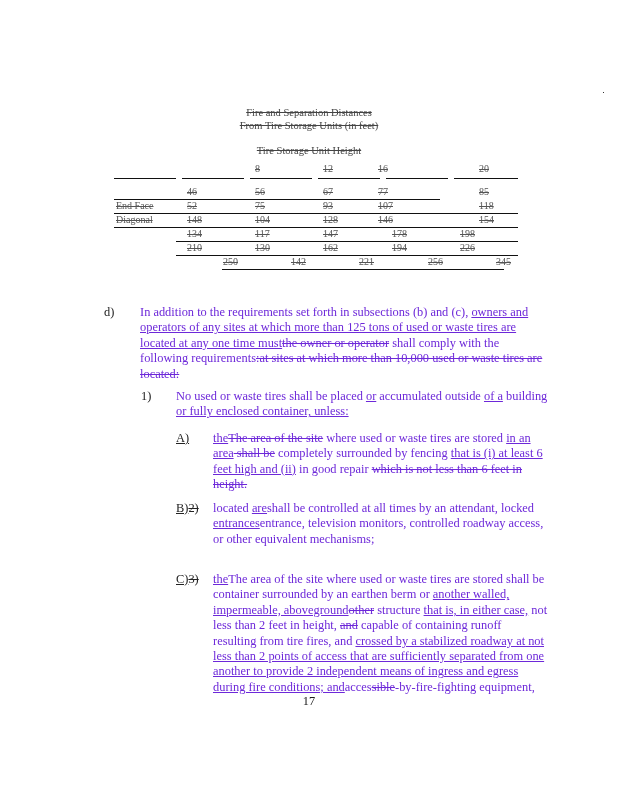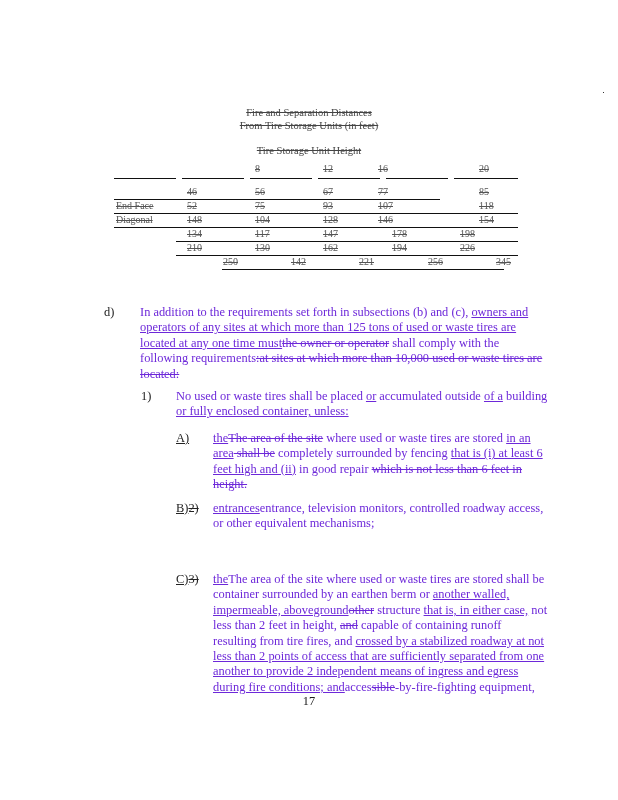--- a/index.html
+++ b/index.html
@@ -122,20 +122,21 @@
   <u class="lbl" style="left:176px;top:431px;width:34px">A)</u>
   <div class="body-text" style="left:213px;top:431px;width:345px">
     <div><u>the</u><s>The</s><s> area of the site</s><span> where used or waste tires are stored </span><u>in an</u></div>
     <div><u>area</u><s> shall be</s><span> completely surrounded by fencing </span><u>that is (i) at least 6</u></div>
     <div><u>feet high and (ii)</u><span> in good repair </span><s>which is not less than 6 feet in</s></div>
     <div><s>height.</s></div>
   </div>
 
   <span class="lbl" style="left:176px;top:501px"><u>B)</u><s>2)</s></span>
   <div class="body-text" style="left:213px;top:501px;width:345px">
+    <div><span>located </span><u>are</u><span>shall be controlled at all times by an attendant, locked</span></div>
     <div><u>entrances</u><span>entrance, television monitors, controlled roadway access,</span></div>
     <div><span>or other equivalent mechanisms;</span></div>
   </div>
 
   <span class="lbl" style="left:176px;top:572px"><u>C)</u><s>3)</s></span>
   <div class="body-text" style="left:213px;top:572px;width:345px">
     <div><u>the</u><span>The area of the site where used or waste tires are stored shall be</span></div>
     <div><span>container surrounded by an earthen berm or </span><u>another walled,</u></div>
     <div><u>impermeable, aboveground</u><s>other</s><span> structure </span><u>that is, in either case,</u><span> not</span></div>
     <div><span>less than 2 feet in height, </span><s>and</s><span> capable of containing runoff</span></div>

